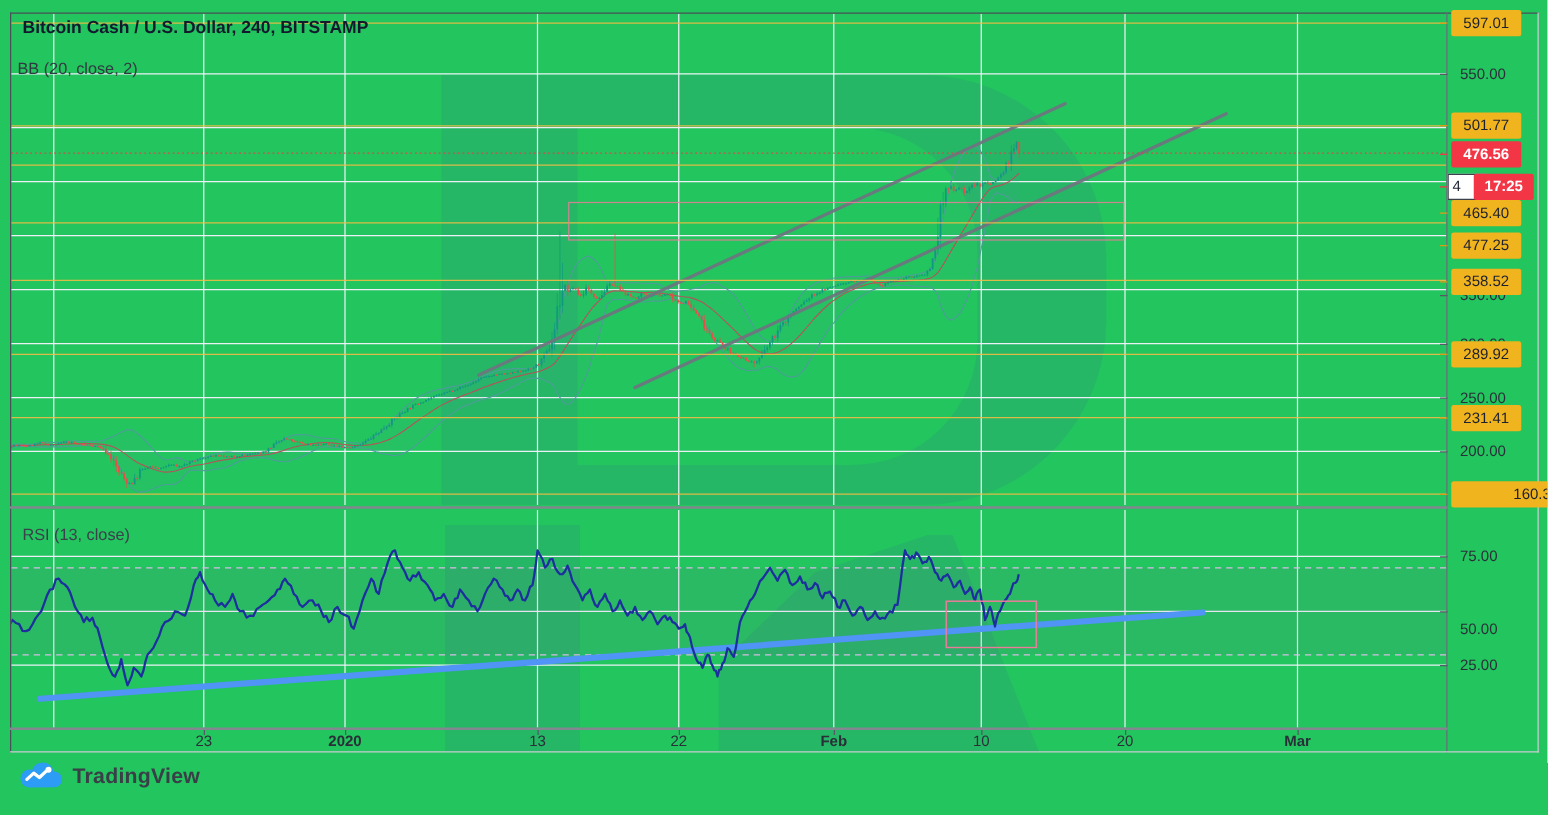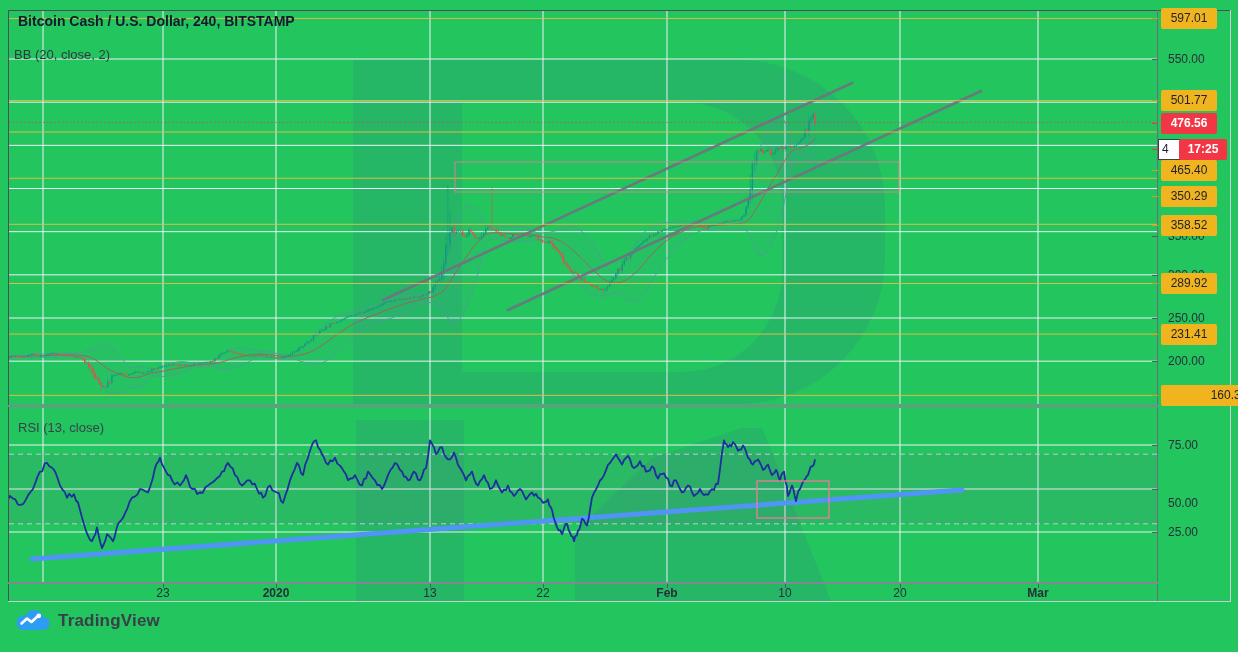--- a/index.html
+++ b/index.html
@@ -141,21 +141,21 @@
       <div class="badge yellow" style="top: 7.5px;">597.01</div>
       <div class="tick" style="left: 1152px; top: 18px; width: 6px; height: 1px; background: rgb(217, 155, 23);"></div>
       <div class="badge yellow" style="top: 89.5px;">501.77</div>
       <div class="tick" style="left: 1152px; top: 100px; width: 6px; height: 1px; background: rgb(217, 155, 23);"></div>
       <div class="badge red" style="top: 112.5px;">476.56</div>
       <div class="tick" style="left: 1152px; top: 123px; width: 6px; height: 1px; background: rgb(242, 54, 69);"></div>
       <div class="badge red" style="top: 138.5px; left: 1167px; width: 48px; margin-left: 12px;">17:25</div>
       <div class="tick" style="left: 1152px; top: 149px; width: 6px; height: 1px; background: rgb(242, 54, 69);"></div>
       <div class="badge yellow" style="top: 159.5px;">465.40</div>
       <div class="tick" style="left: 1152px; top: 170px; width: 6px; height: 1px; background: rgb(217, 155, 23);"></div>
-      <div class="badge yellow" style="top: 185.5px;">350.29</div>
+      <div class="badge yellow" style="top: 185.5px;">477.25</div>
       <div class="tick" style="left: 1152px; top: 196px; width: 6px; height: 1px; background: rgb(217, 155, 23);"></div>
       <div class="badge yellow" style="top: 214.5px;">358.52</div>
       <div class="tick" style="left: 1152px; top: 225px; width: 6px; height: 1px; background: rgb(217, 155, 23);"></div>
       <div class="badge yellow" style="top: 272.5px; text-align: center;">289.92</div>
       <div class="tick" style="left: 1152px; top: 283px; width: 6px; height: 1px; background: rgb(217, 155, 23);"></div>
       <div class="badge yellow" style="top: 323.5px;">231.41</div>
       <div class="tick" style="left: 1152px; top: 334px; width: 6px; height: 1px; background: rgb(217, 155, 23);"></div>
       <div class="badge yellow" style="top: 384.5px; padding-left: 40px;">160.39</div>
       <div class="tick" style="left: 1152px; top: 395px; width: 6px; height: 1px; background: rgb(217, 155, 23);"></div>
     </div>

